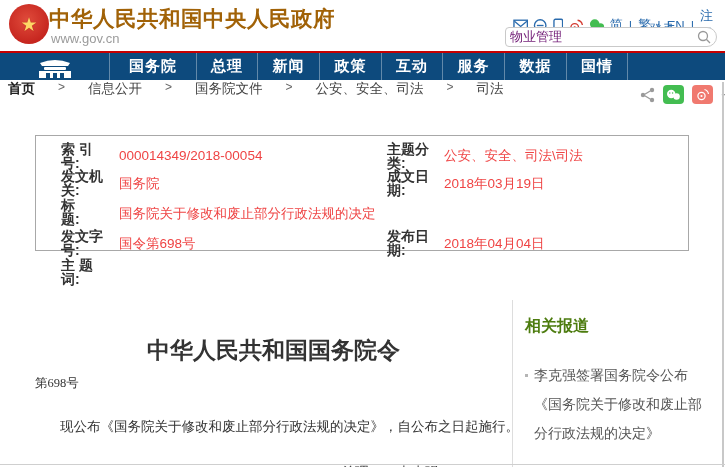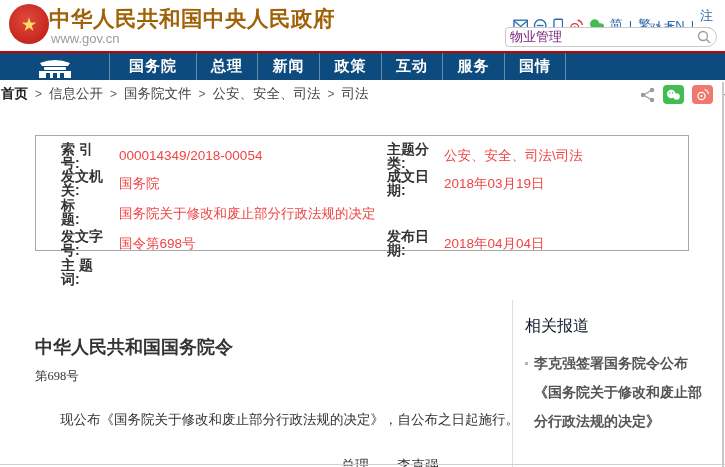--- a/index.html
+++ b/index.html
@@ -21,49 +21,49 @@
   .searchwrap input{flex:1;border:none;outline:none;background:transparent;font-size:13px;padding:0 4px;
                     font-family:inherit;color:#701a75;height:15px;}
   .searchwrap svg{margin-right:5px;flex:none;}
   
   .nav-redline{position:absolute;left:0;top:51px;width:725px;height:2px;background:#c60000;}
   .nav{position:absolute;left:0;top:53px;width:725px;height:27px;background:#0d4a7d;display:flex;align-items:stretch;}
   .nitem{display:flex;align-items:center;justify-content:center;color:#fff;font-size:15px;font-weight:bold;
          border-right:1px solid rgba(255,255,255,.35);cursor:pointer;box-sizing:border-box;letter-spacing:1px;}
   .nfill{flex:1;}
   
-  .crumbbar{position:absolute;left:1px;top:80px;height:28px;display:flex;align-items:center;font-size:13.5px;color:#444;}
+  .crumbbar{position:absolute;left:8px;top:80px;height:28px;display:flex;font-size:13.5px;color:#444;gap:16px;}
   .crumbbar .home{font-weight:bold;color:#222;}
   .crumbbar .csep{margin:0 7px;color:#666;font-size:12px;}
   .crumb-lnk{cursor:pointer;}
   .sharebar{position:absolute;top:85px;left:640px;display:flex;align-items:center;gap:8px;}
   .badge{width:21px;height:19px;border-radius:4px;display:flex;align-items:center;justify-content:center;cursor:pointer;}
   .badge.wx{background:#43bd51;}
   .badge.wb{background:#f0796f;}
   .morelnk{color:#999;font-size:17px;line-height:1;cursor:pointer;}
   
   .metabox{position:absolute;left:35px;top:135px;width:654px;height:116px;border:1px solid #a8a8a8;
            box-sizing:border-box;display:grid;grid-template-columns:58px 268px 57px 1fr;
            grid-template-rows:27px 29px 31px 29px 27px;padding:6px 0 0 25px;}
   .ml{font-weight:bold;font-size:14px;line-height:14px;white-space:pre-line;color:#333;}
   .mv{font-size:13.5px;align-self:center;white-space:nowrap;color:#ef4444;}
   
   .doc{position:absolute;left:35px;top:288px;width:477px;height:179px;
        font-family:"Liberation Serif","DejaVu Serif",serif;color:#333;}
-  .doc-title{margin-top:47px;text-align:left;font-size:18px;font-weight:bold;}
+  .doc-title{margin-top:47px;text-align:center;font-size:23px;font-weight:bold;}
   .doc-no{text-align:left;font-size:12.5px;margin-top:9px;}
   .doc-body{margin-top:26px;padding-left:25px;font-size:13.5px;white-space:nowrap;}
   .doc-sig{text-align:right;padding-right:73px;font-size:14px;margin-top:28px;}
   .doc-date{text-align:right;padding-right:64px;font-size:13.5px;margin-top:7px;}
   
   .related{position:absolute;left:512px;top:300px;width:211px;height:167px;border-left:1px solid #ddd;
            padding-left:12px;box-sizing:border-box;}
-  .rel-title{margin-top:16px;font-size:16px;font-weight:normal;color:#0f172a;}
-  .rel-item{position:relative;margin-top:12px;padding-left:9px;width:178px;font-size:14px;line-height:29px;
-            color:#555;cursor:pointer;font-weight:bold;}
+  .rel-title{margin-top:16px;font-size:16px;font-weight:bold;color:#4d7c0f;}
+  .rel-item{position:relative;margin-top:24px;padding-left:9px;width:178px;font-size:14px;line-height:29px;
+            color:#555;cursor:pointer;}
   .rel-item .bullet{position:absolute;left:0;top:13px;width:3px;height:3px;background:#b5b5b5;}
   
   .right-edge{position:absolute;left:722px;top:82px;width:2px;height:385px;background:#c8c8c8;}
   .bottom-line{position:absolute;left:0;top:464px;width:725px;height:1px;background:#cfcfcf;}
 </style>
 </head>
 <body>
 
 <div class="page">
 
@@ -125,20 +125,21 @@
         <rect x="17" y="17" width="4" height="5" fill="#0d4a7d"></rect>
         <rect x="24" y="17" width="4" height="5" fill="#0d4a7d"></rect>
       </svg>
     </div>
     <div class="nitem" style="width:87px">国务院</div>
     <div class="nitem" style="width:61px">总理</div>
     <div class="nitem" style="width:62px">新闻</div>
     <div class="nitem" style="width:62px">政策</div>
     <div class="nitem" style="width:61px">互动</div>
     <div class="nitem" style="width:62px">服务</div>
+    <div class="nitem" style="width:62px">数据</div>
     <div class="nitem" style="width:61px">国情</div>
     <div class="nfill"></div>
   </div>
 
   <div class="crumbbar">
     <span class="home crumb-lnk">首页</span>
     <span class="csep">&gt;</span>
     <span class="crumb-lnk">信息公开</span>
     <span class="csep">&gt;</span>
     <span class="crumb-lnk">国务院文件</span>

